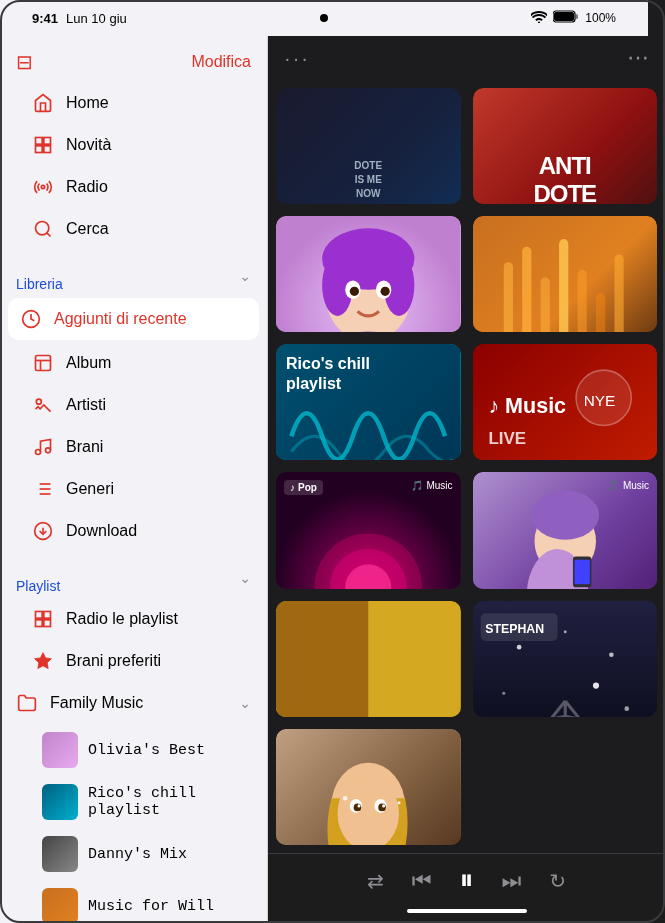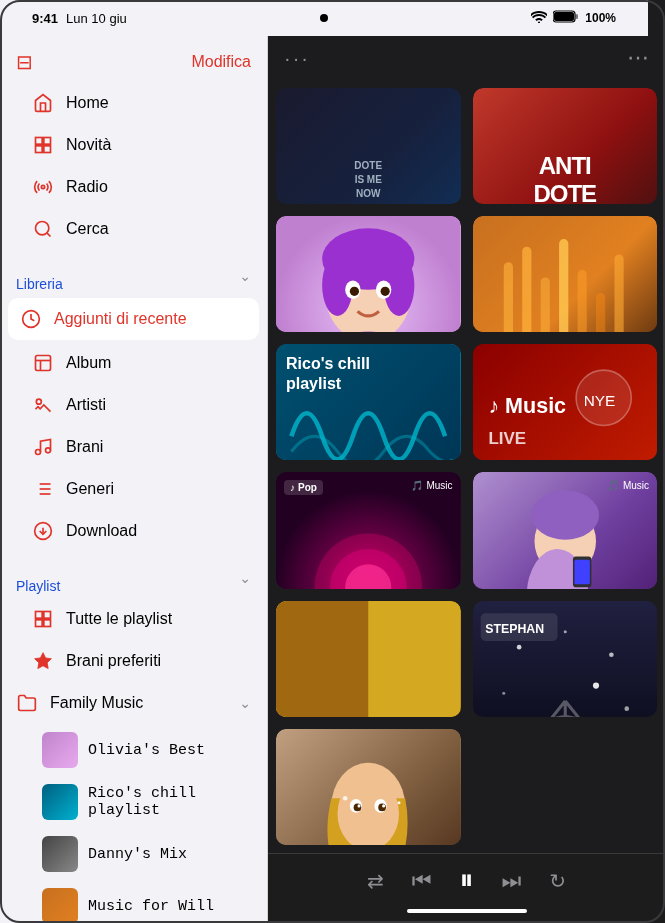--- a/index.html
+++ b/index.html
@@ -393,21 +393,21 @@
         <path d="M8 0C4.3 0 1 1.5-1.2 3.8L0.2 5.2C2 3.2 4.8 2 8 2s6 1.2 7.8 3.2l1.4-1.4C15 1.5 11.7 0 8 0z" fill="#000"></path>
       </svg>
     </span>
     <span>
       <svg width="26" height="13" viewBox="0 0 26 13">
         <rect x="0" y="1" width="22" height="11" rx="3" ry="3" fill="none" stroke="#000" stroke-width="1.2"></rect>
         <rect x="1" y="2" width="20" height="9" rx="2" ry="2" fill="#000"></rect>
         <rect x="22.5" y="4" width="2.5" height="5" rx="1.5" fill="#000" opacity="0.5"></rect>
       </svg>
     </span>
-    <span style="font-size:12px;color:#000;font-weight:700;">100%</span>
+    <span style="font-size:12px;color:#000;font-weight:400;">100%</span>
   </div>
 </div>
 
 <div class="main-container">
 
   <div class="sidebar scrollbar-hidden">
 
     <div class="sidebar-header">
       <span class="sidebar-header-icon">⊟</span>
       <span class="sidebar-modifica">Modifica</span>
@@ -527,21 +527,21 @@
 
     <div class="nav-item">
       <span class="nav-icon">
         <svg width="20" height="20" viewBox="0 0 24 24" fill="none" stroke="#e0342a" stroke-width="2">
           <rect x="3" y="3" width="8" height="8"></rect>
             <rect x="13" y="3" width="8" height="8"></rect>
           <rect x="3" y="13" width="8" height="8"></rect>
             <rect x="13" y="13" width="8" height="8"></rect>
         </svg>
       </span>
-      <span class="nav-label">Tutte le playlist</span>
+      <span class="nav-label">Radio le playlist</span>
     </div>
     <div class="nav-item">
       <span class="nav-icon">
         <svg width="20" height="20" viewBox="0 0 24 24" fill="#e0342a" stroke="#e0342a" stroke-width="1">
           <polygon points="12 2 15.09 8.26 22 9.27 17 14.14 18.18 21.02 12 17.77 5.82 21.02 7 14.14 2 9.27 8.91 8.26 12 2"></polygon>
         </svg>
       </span>
       <span class="nav-label">Brani preferiti</span>
     </div>
 

